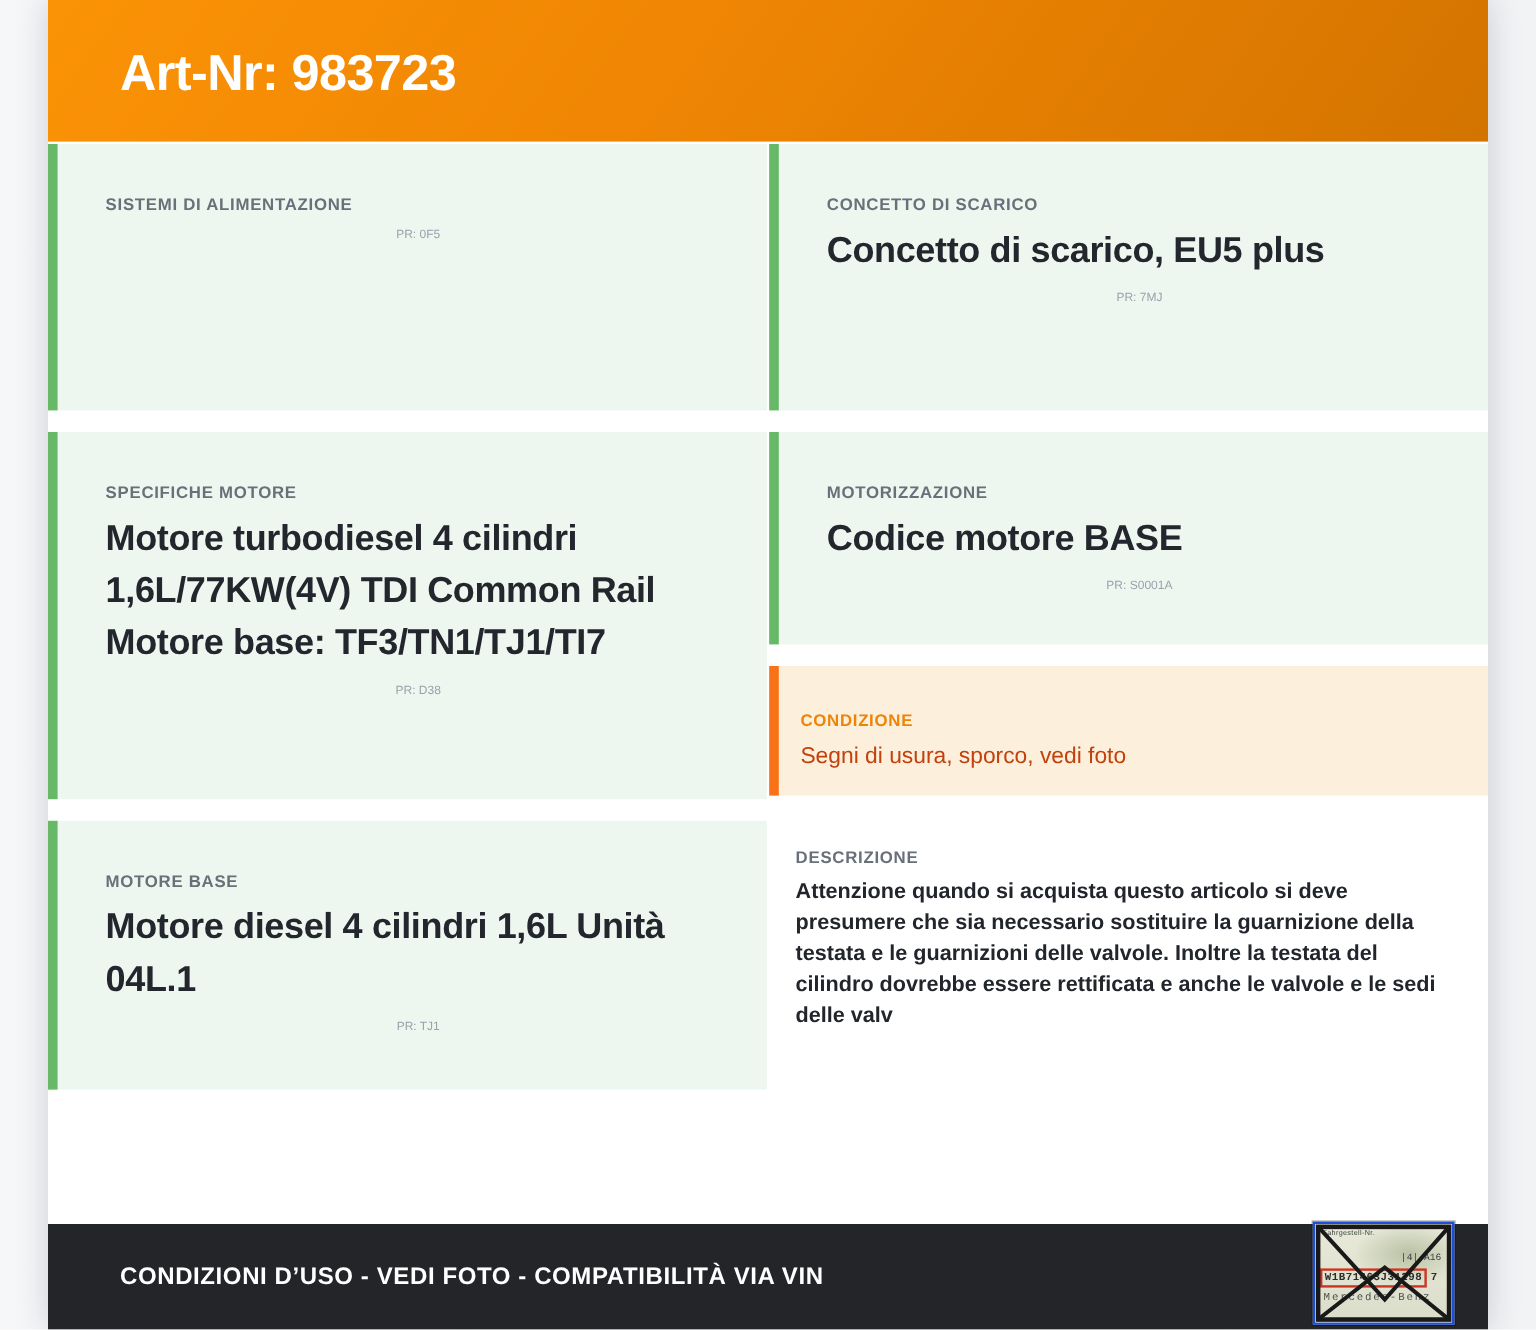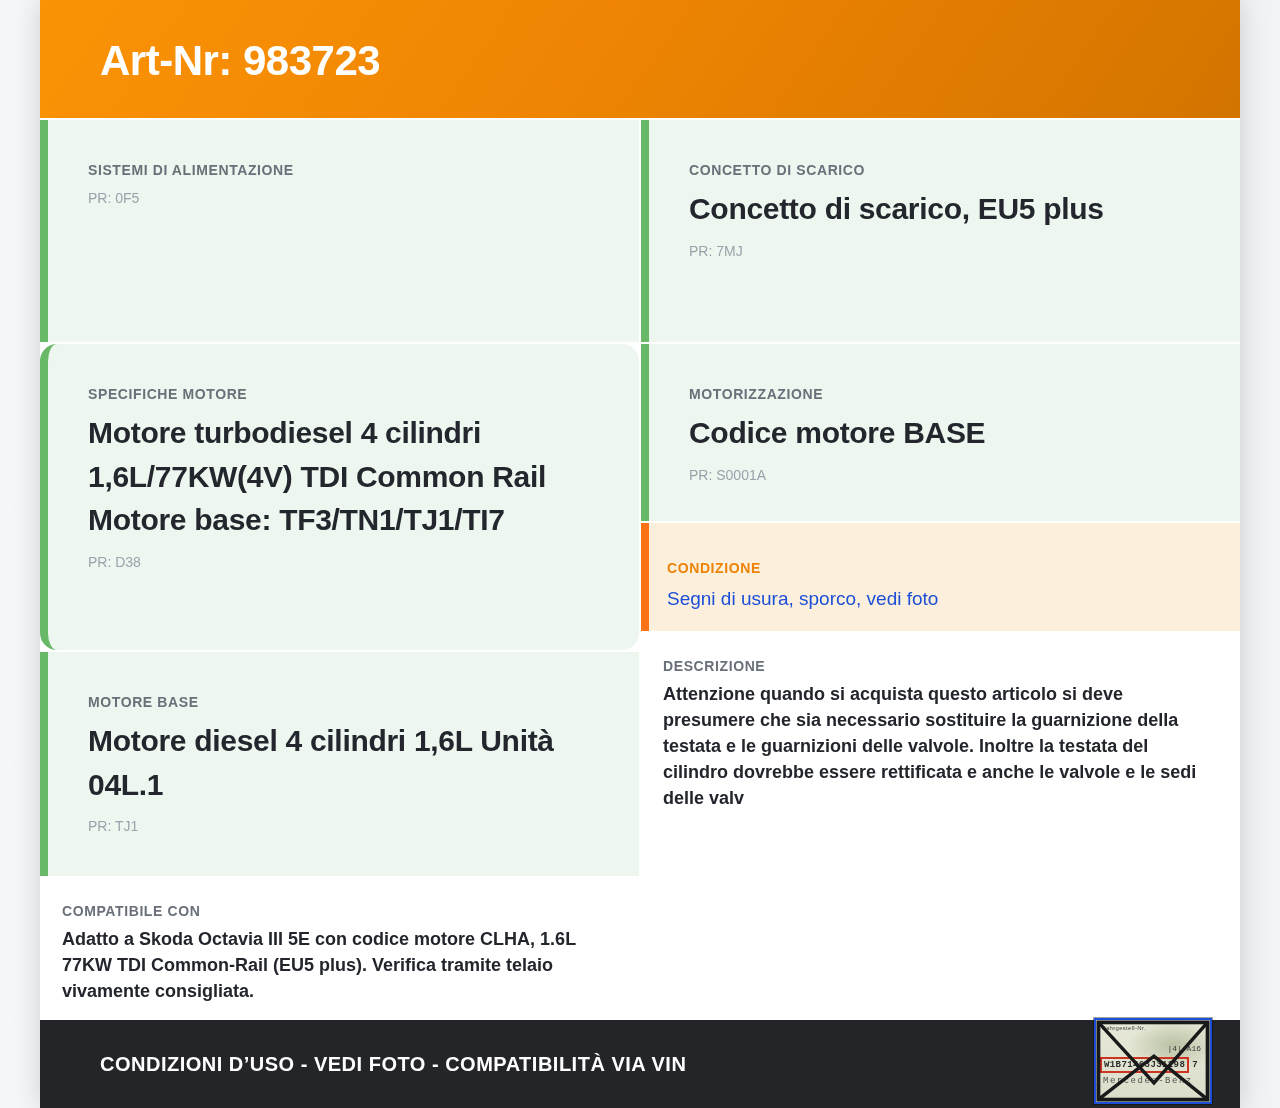--- a/index.html
+++ b/index.html
@@ -21,21 +21,21 @@
     flex:0 0 118px;
     background: linear-gradient(125deg, #fb9306 0%, #ef8503 45%, #d37400 100%);
     display:flex; align-items:center;
     padding:10px 60px 6px 60px;
   }
   .header h1 {
     margin:0; color:#ffffff; font-size:42px; font-weight:bold; letter-spacing:-0.5px;
   }
   
   .cards { display:flex; gap:2px; margin-top:2px; flex:1 1 auto; min-height:0; }
-  .col { flex:1 1 0; display:flex; flex-direction:column; gap:2px; min-width:0; }
+  .col { flex:1 1 0; display:flex; flex-direction:column; gap:18px; min-width:0; }
   .card { width:100%; }
   .card.green {
     background:#edf6ef;
     border-left:8px solid #67b867;
     padding:42px 30px 0 40px;
   }
   .card.cream {
     background:#fcf0dd;
     border-left:8px solid #f97316;
     padding:37px 24px 0 18px;
@@ -47,31 +47,31 @@
   .card-label {
     font-size:14px; font-weight:bold; color:#697079; letter-spacing:0.6px;
   }
   .cream .card-label { color:#ee8306; }
   .card-title {
     margin:9px 0 0 0;
     font-size:30px; font-weight:bold; color:#23272d;
     line-height:1.45; letter-spacing:-0.3px;
     max-width:508px;
   }
-  .card-pr { margin-top:12px; font-size:14px; color:#9aa2ac; }
+  .card-pr { margin-top:12px; font-size:10px; color:#9aa2ac;text-align:center; }
   .card-text {
     margin-top:8px; font-size:18px; font-weight:bold; color:#22262c;
     line-height:1.44; max-width:566px;
   }
   .cream .card-text {
-    font-size:19px; font-weight:normal; color:#1d4ed8; margin-top:9px;
+    font-size:19px; font-weight:normal; color:#c2410c; margin-top:9px;
   }
   
   .h222 { flex:0 0 222px; }
-  .h306 { flex:0 0 306px;border-radius:17px; }
+  .h306 { flex:0 0 306px; }
   .h224 { flex:0 0 224px; }
   .h177 { flex:0 0 177px; }
   .h96  { flex:0 0 96px; }
   .grow { flex:1 1 auto; }
   
   .footer {
     flex:0 0 88px; margin-top:2px;
     background:#232529;
     display:flex; align-items:center;
     padding-left:60px;
@@ -139,24 +139,20 @@
         <h2 class="card-title">Motore turbodiesel 4 cilindri 1,6L/77KW(4V) TDI Common Rail Motore base: TF3/TN1/TJ1/TI7</h2>
         <div class="card-pr">PR: D38</div>
       </section>
 
       <section class="card green h224">
         <div class="card-label">MOTORE BASE</div>
         <h2 class="card-title">Motore diesel 4 cilindri 1,6L Unità 04L.1</h2>
         <div class="card-pr">PR: TJ1</div>
       </section>
 
-      <section class="card plain grow">
-        <div class="card-label">COMPATIBILE CON</div>
-        <p class="card-text">Adatto a Skoda Octavia III 5E con codice motore CLHA, 1.6L 77KW TDI Common-Rail (EU5 plus). Verifica tramite telaio vivamente consigliata.</p>
-      </section>
     </div>
 
     <div class="col">
       <section class="card green h222">
         <div class="card-label">CONCETTO DI SCARICO</div>
         <h2 class="card-title">Concetto di scarico, EU5 plus</h2>
         <div class="card-pr">PR: 7MJ</div>
       </section>
 
       <section class="card green h177">

